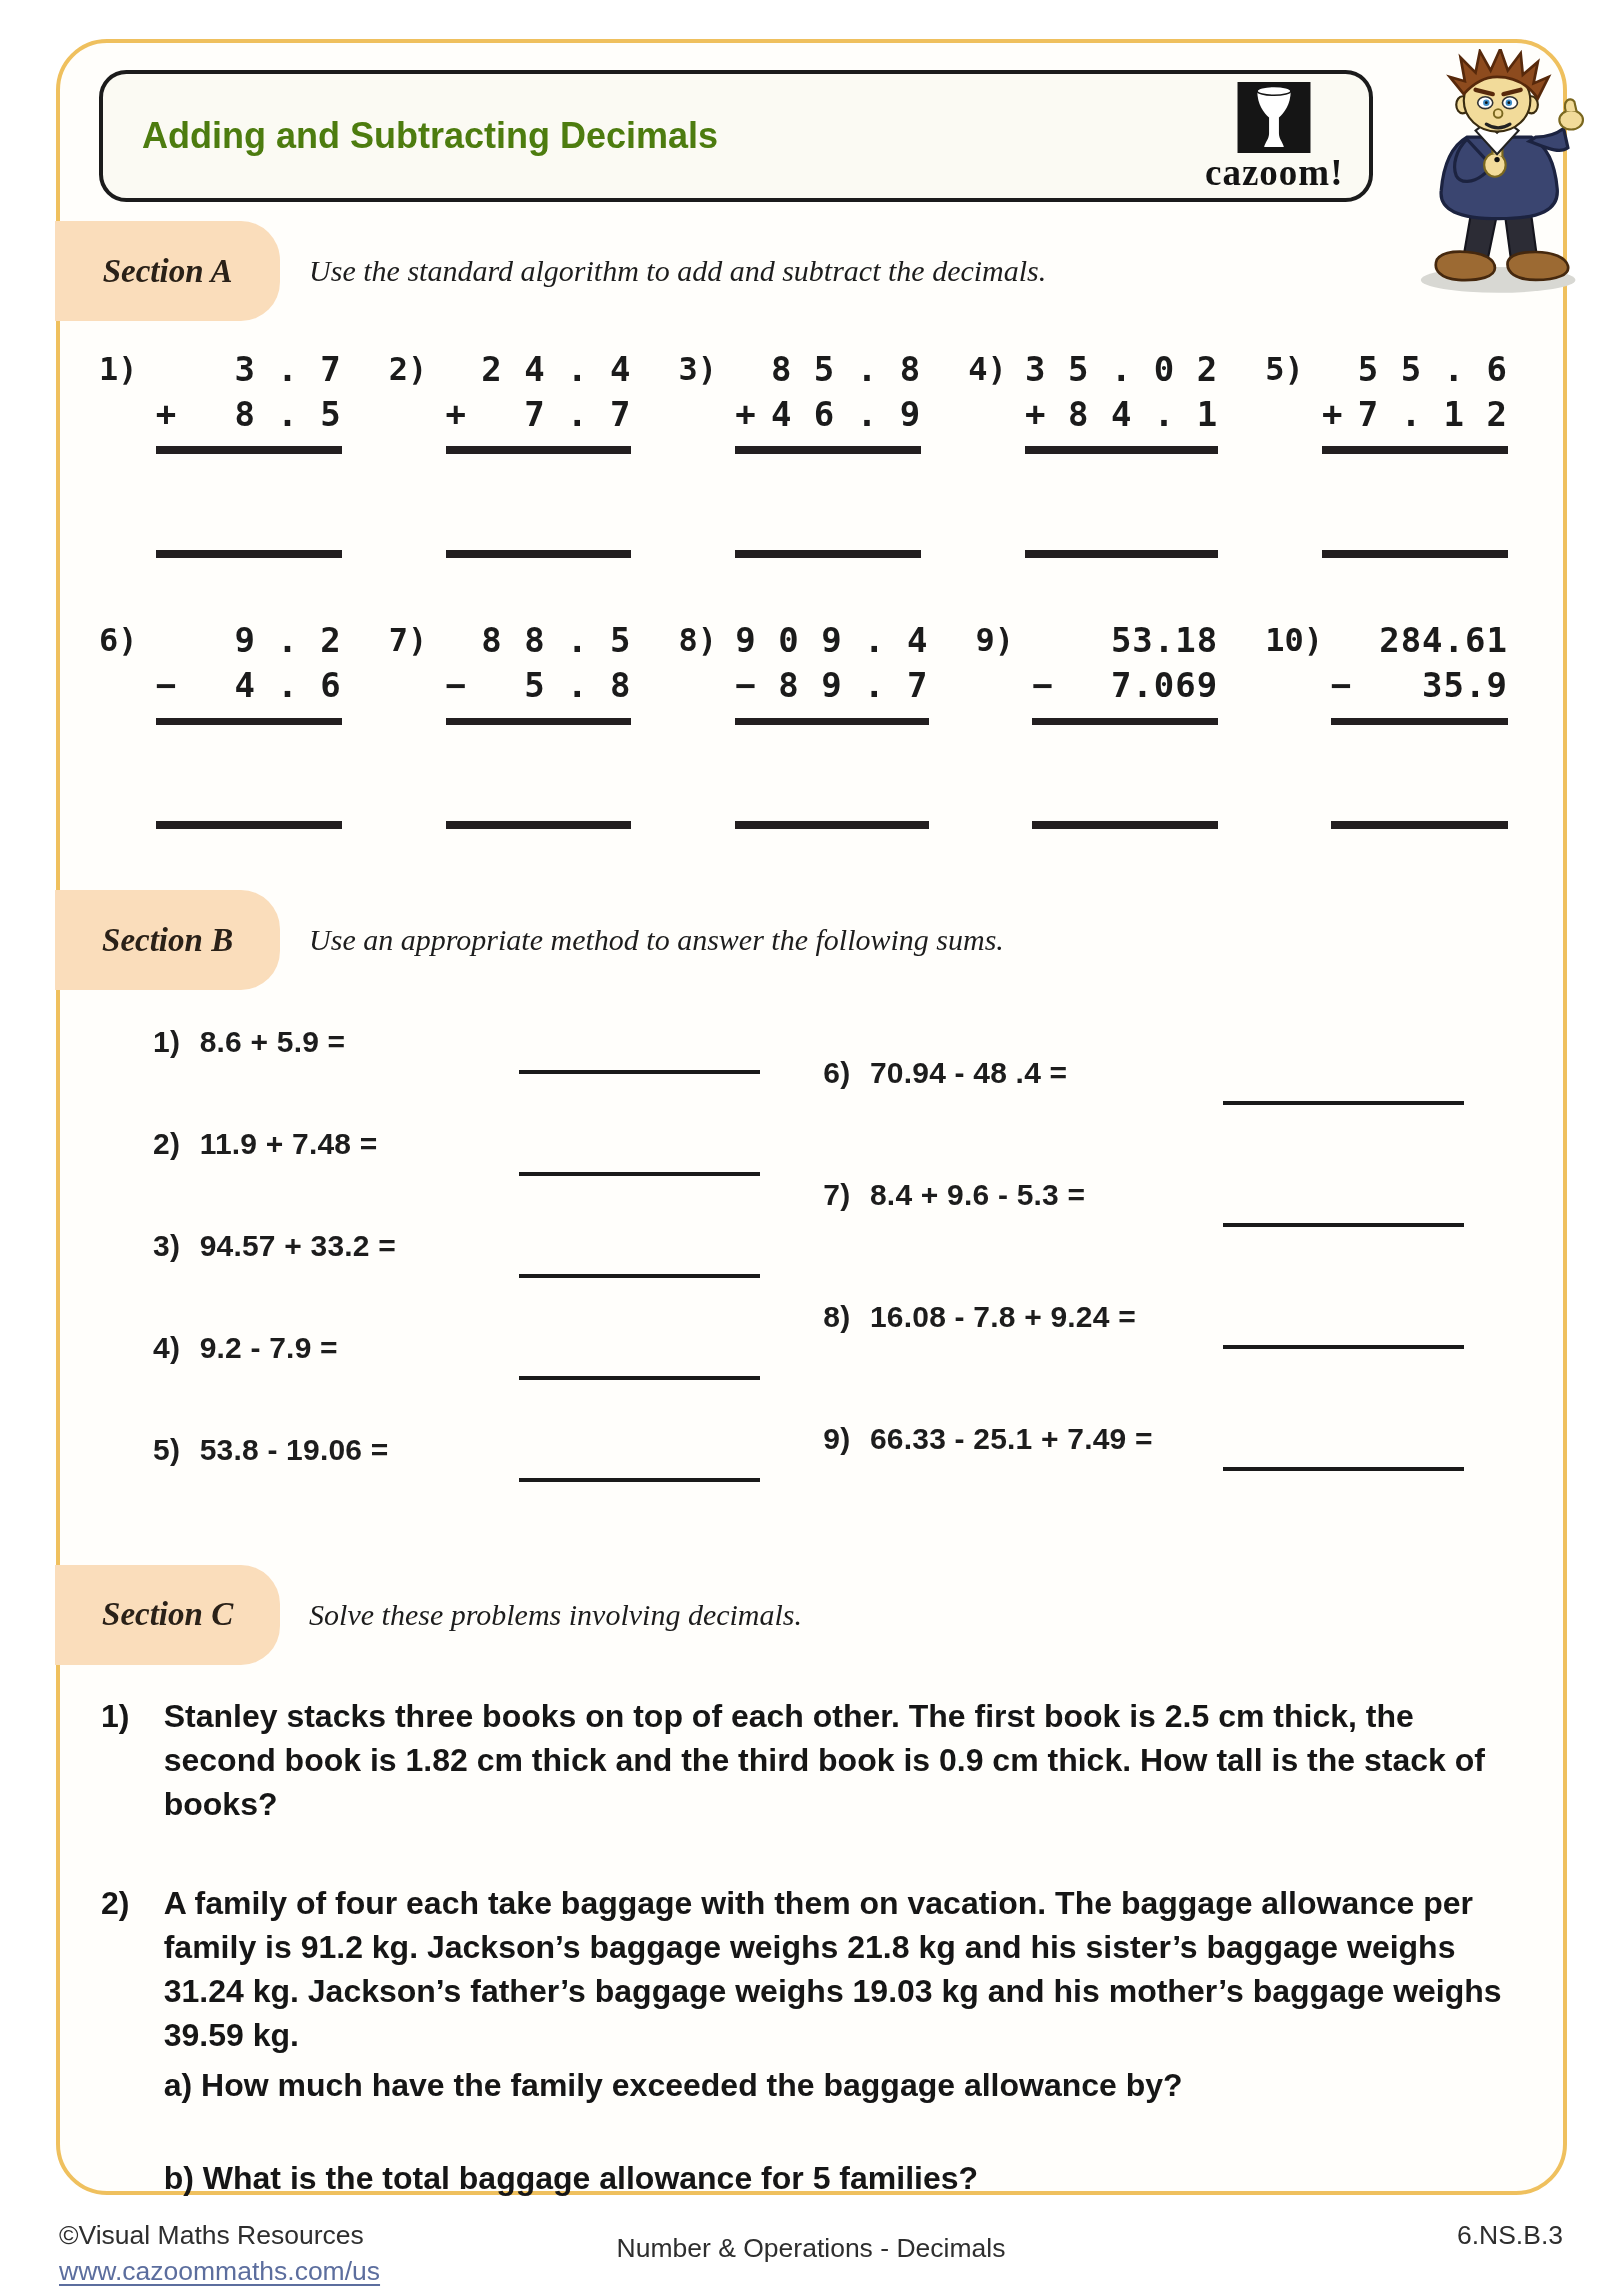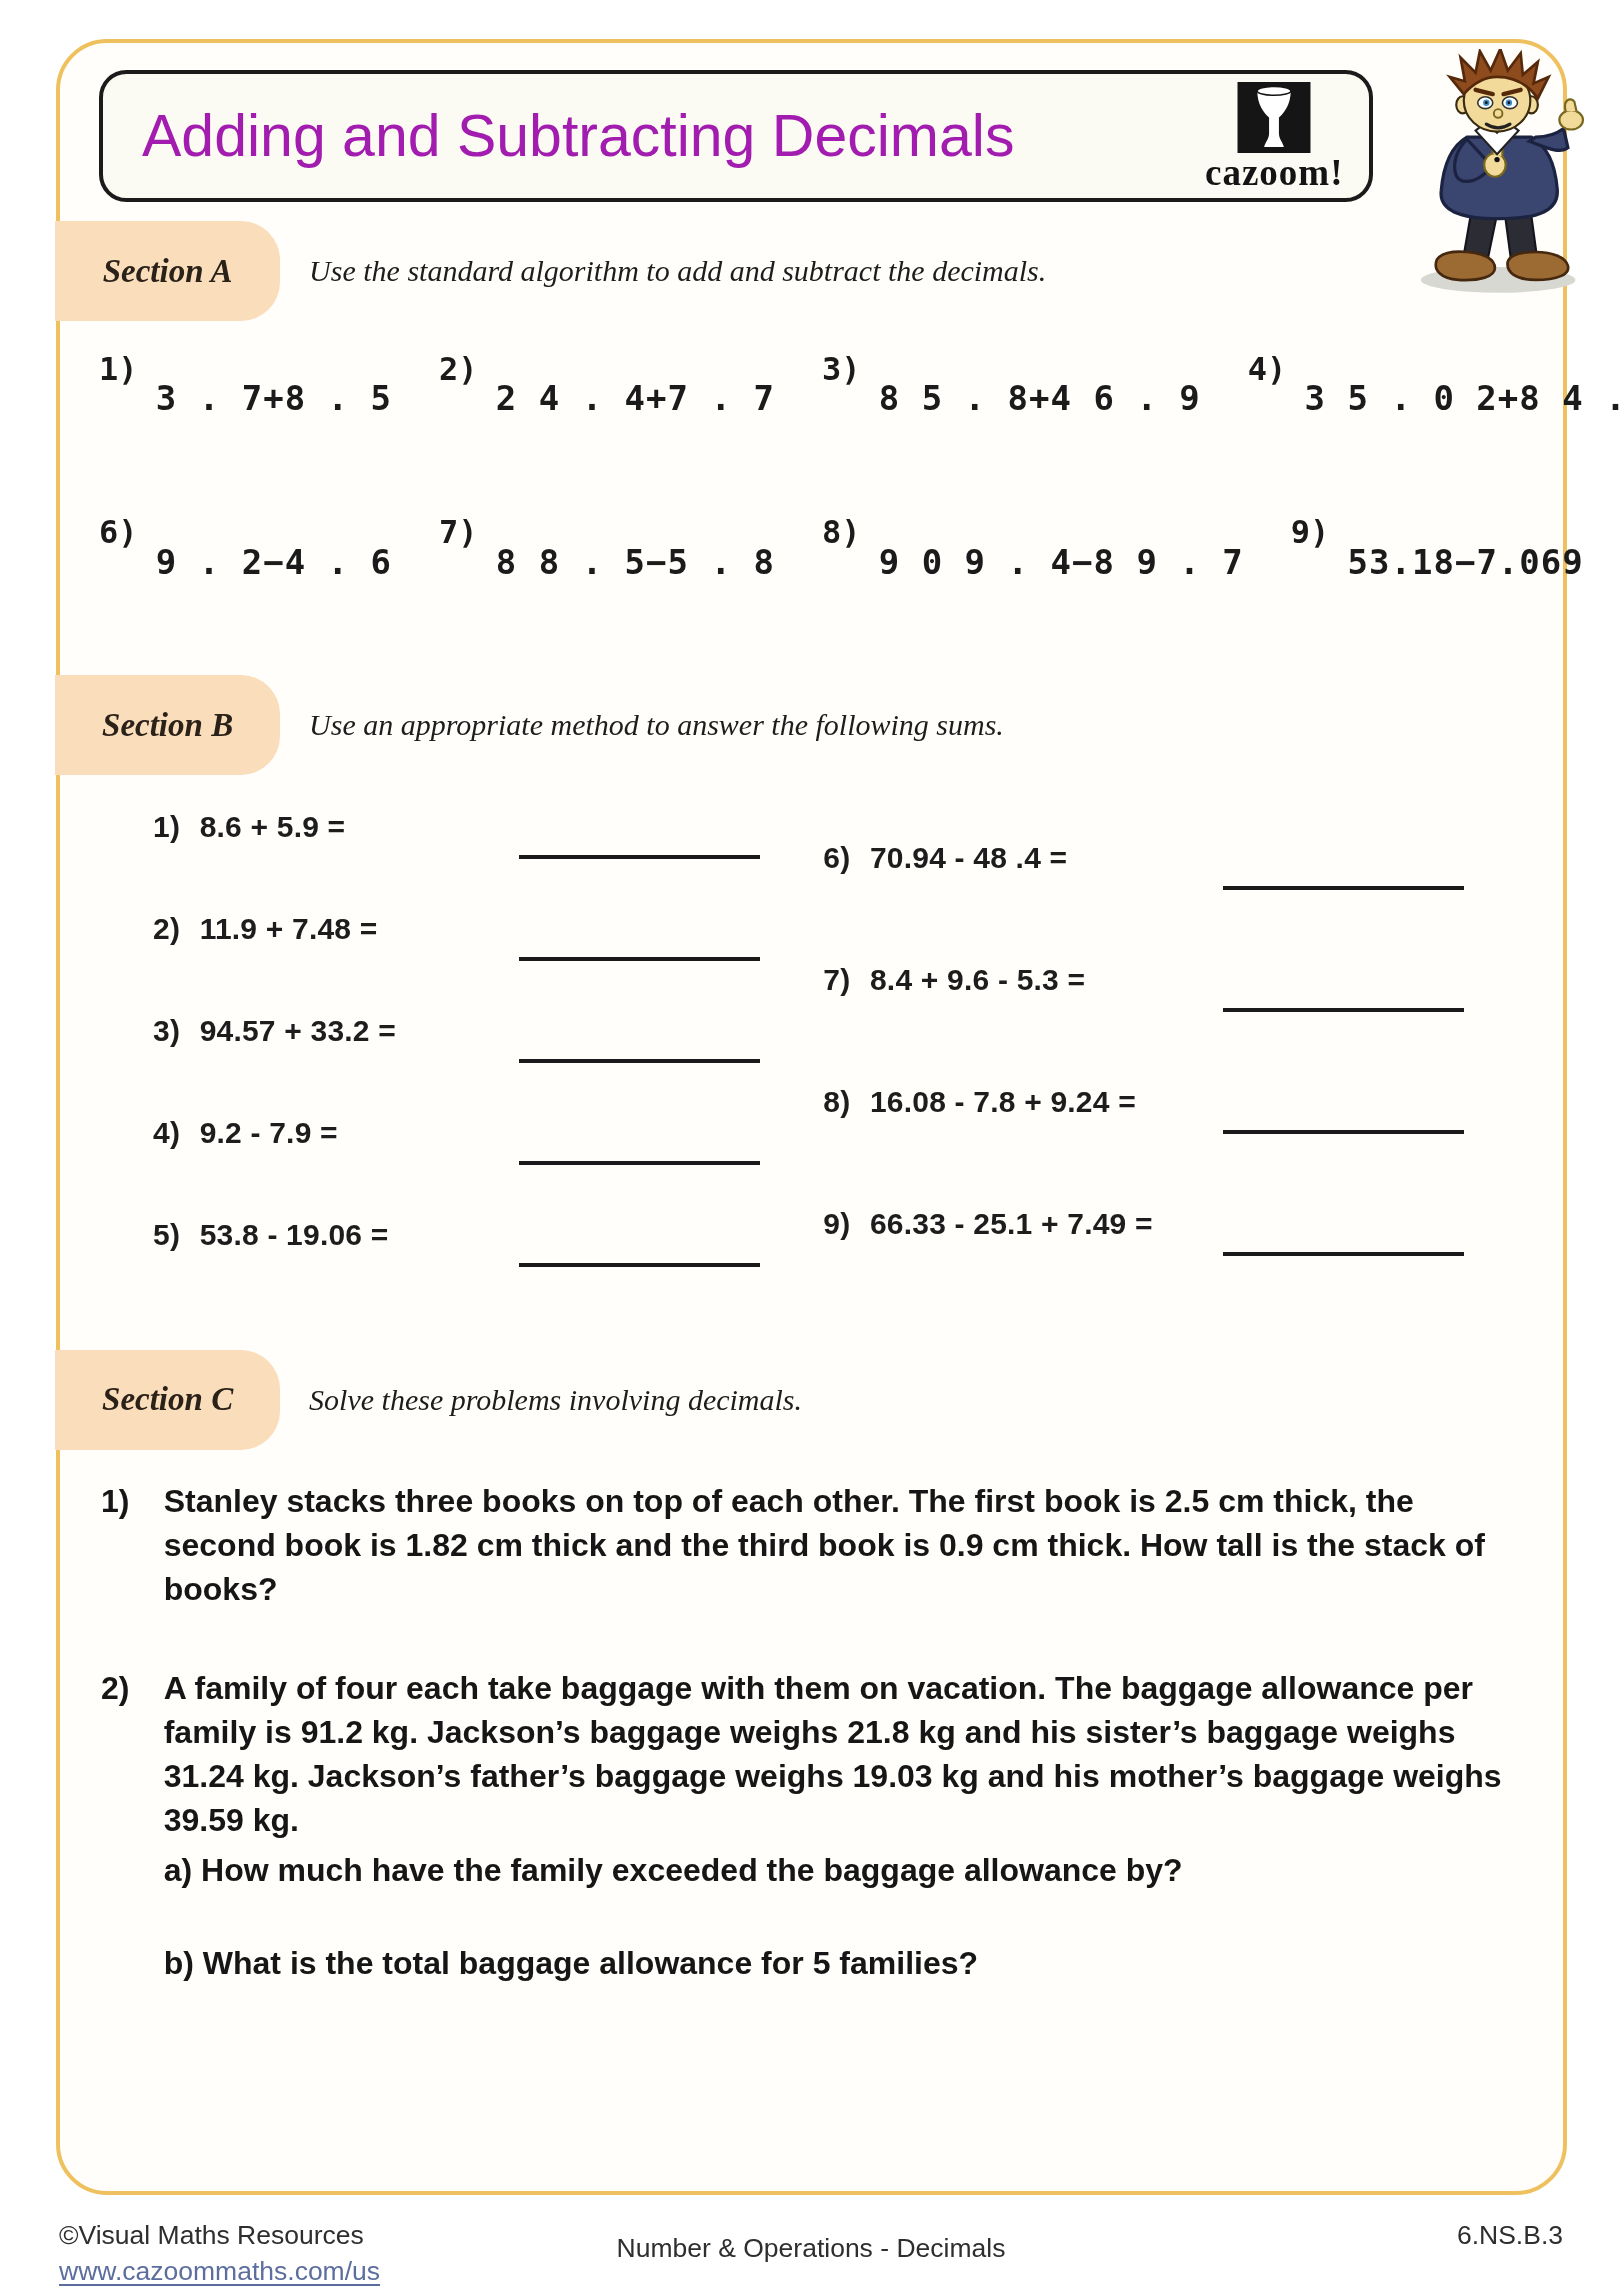--- a/index.html
+++ b/index.html
@@ -13,21 +13,21 @@
     box-sizing:border-box; border:4.9px solid var(--border,#EFC05E);
     border-radius:51px; background:#fffefb;
   }
   
   .title-box {
     position:absolute; left:39px; top:27.4px; width:1274px; height:132px;
     box-sizing:border-box; border:4.9px solid #1b1b1b; border-radius:27.4px;
     background:#fbfaf3; display:flex; align-items:center; justify-content:space-between;
     padding:0 25.5px 0 39px; z-index:2;
   }
-  .title-box h1 { margin:0; font-size:59px; font-weight:normal; letter-spacing:0; color:#a21caf; }
+  .title-box h1 { margin:0; font-size:36px; font-weight:bold; letter-spacing:0; color:#4d7c0f; }
   .logo { display:flex; flex-direction:column; align-items:center; margin-top:3.9px; }
   .logo-square { width:74px; height:71px; }
   .logo-text { font-family:"Liberation Serif", serif; font-weight:bold; font-size:37px; letter-spacing:1px; color:#141414; margin-top:-2px; }
   .mascot { position:absolute; right:5.9px; top:49px; width:223px; height:247px; z-index:5; }
 
   
   .sec-head { display:flex; align-items:center; position:relative; z-index:1; }
   .sec-head.a { margin-top:178px; }
   .sec-head.b { margin-top:61px; }
   .sec-head.c { margin-top:20.6px; }
@@ -37,21 +37,21 @@
     flex:none;
   }
   .tab span { font-family:"Liberation Serif", serif; font-style:italic; font-weight:bold; font-size:33px; color:#2a2118; }
   .instr { margin-left:29px; font-family:"Liberation Serif", serif; font-style:italic; font-size:30px; color:#1d1d1d; }
 
   
   .grid-a { display:grid; grid-template-columns:repeat(5,1fr); column-gap:47px; padding:0 55px 0 39px; margin-top:25.5px; }
   .grid-a.row2 { margin-top:60px; }
   .prob { display:flex; gap:7.8px; }
   .plabel { font-family:"DejaVu Sans Mono", monospace; font-weight:bold; font-size:32px; line-height:45px; flex:none; min-width:49px; }
-  .pstack { flex:1; display:flex; flex-direction:row; min-width:0;align-items:center; }
+  .pstack { flex:1; display:flex; flex-direction:column; min-width:0; }
   .ptop { text-align:right; font-family:"DejaVu Sans Mono", monospace; font-weight:bold; font-size:34px; line-height:45px; white-space:pre; letter-spacing:1px; }
   .pbot { display:flex; justify-content:space-between; font-family:"DejaVu Sans Mono", monospace; font-weight:bold; font-size:34px; line-height:45px; white-space:pre; letter-spacing:1px; }
   .eqline  { height:7.8px; background:var(--line,#231F20); margin-top:9.8px; }
   .ansline { height:7.8px; background:var(--line,#231F20); margin-top:96px; }
 
   
   .bwrap { display:flex; padding:0 54px 0 93px; margin-top:35px; }
   .bcol.left  { width:47%; }
   .bcol.right { width:53%; padding-top:31px; box-sizing:border-box; padding-left:33px; }
   .bitem { position:relative; }

